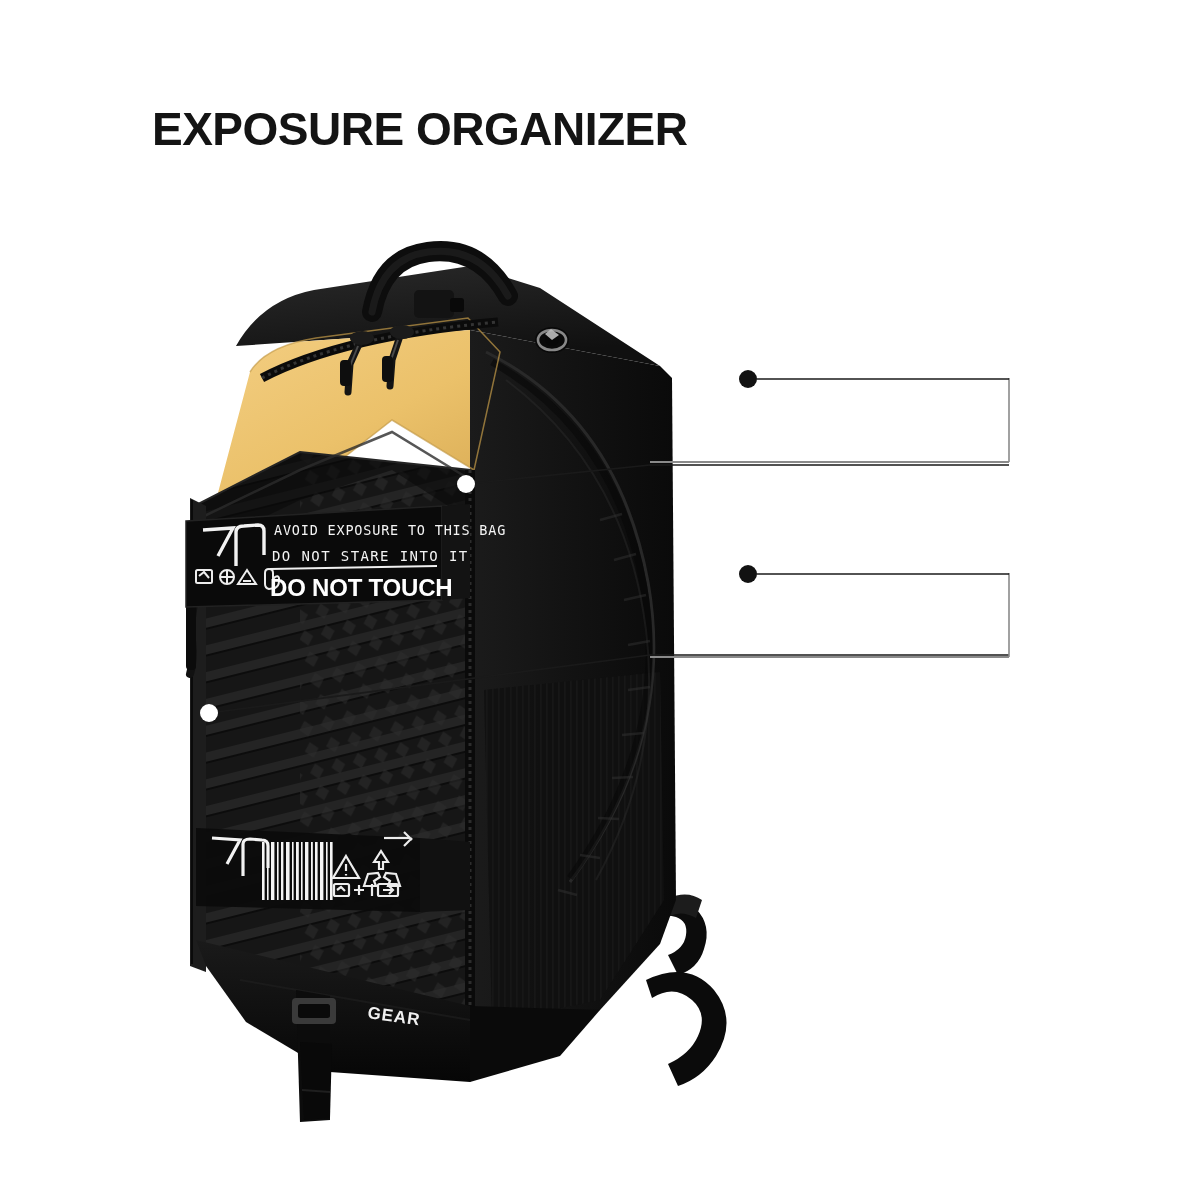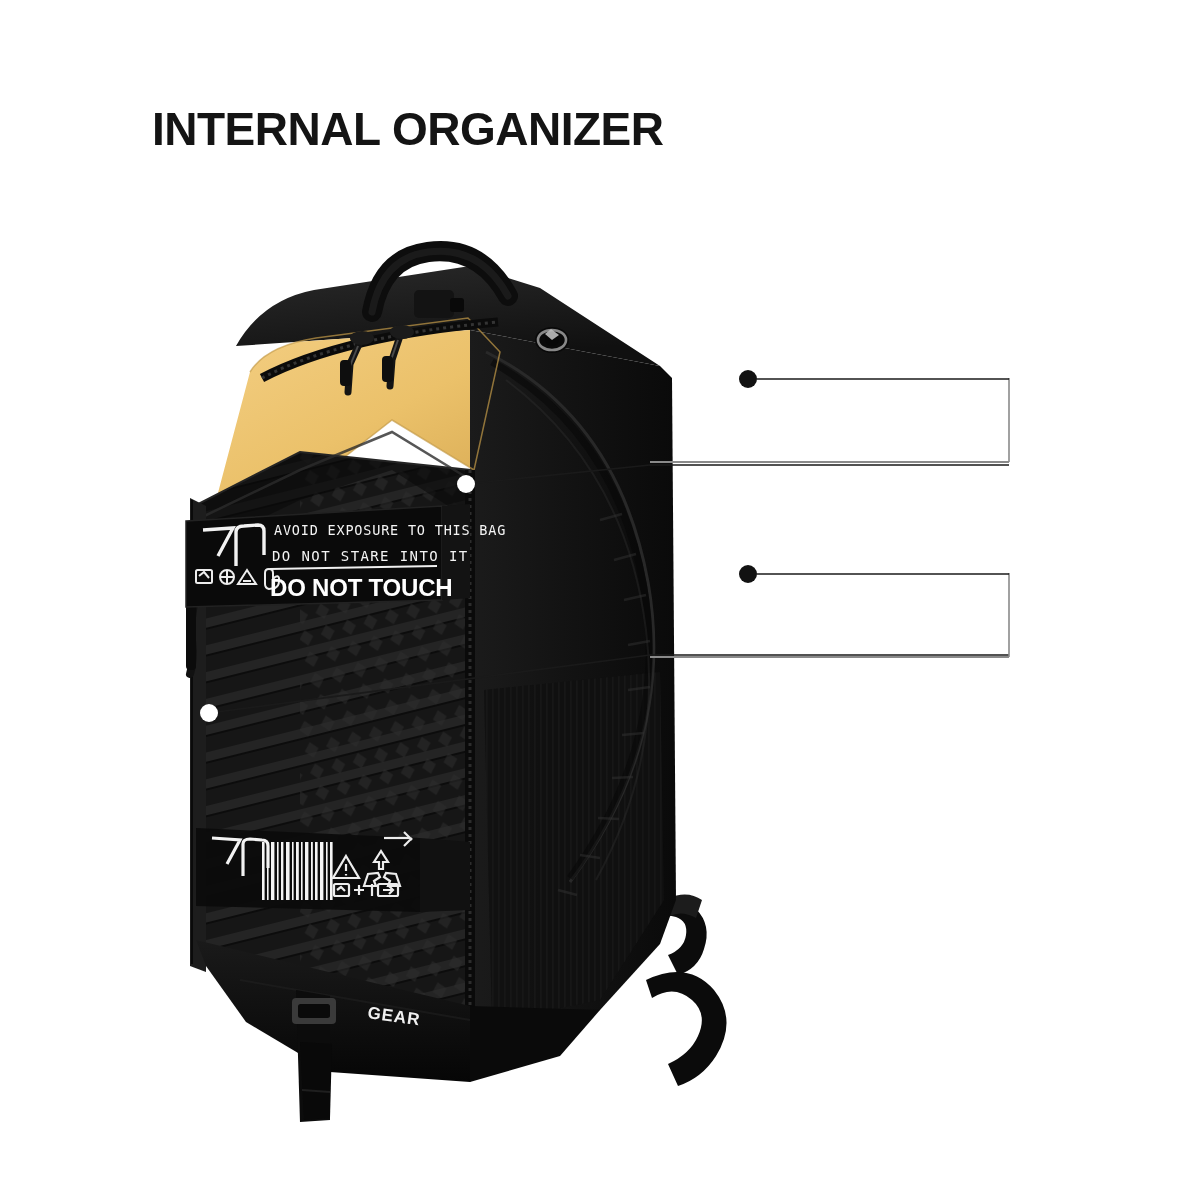--- a/index.html
+++ b/index.html
@@ -33,21 +33,21 @@
   
   .callout{position:absolute;}
 
   .lead-svg{position:absolute;left:0;top:0;width:1200px;height:1200px;pointer-events:none;}
 </style>
 </head>
 <body>
 
 <div id="page">
 
-  <div class="page-title">INTERNAL ORGANIZER</div>
+  <div class="page-title">EXPOSURE ORGANIZER</div>
 
   <div class="stage">
     <svg width="1200" height="1200" viewBox="0 0 1200 1200" aria-hidden="true">
       <defs>
 
         <pattern id="ribs" width="26" height="26" patternUnits="userSpaceOnUse" patternTransform="rotate(-14)">
           <rect width="26" height="26" fill="#161616"></rect>
           <rect x="0" y="0" width="26" height="9" fill="#242424"></rect>
           <rect x="0" y="9" width="26" height="2" fill="#0c0c0c"></rect>
         </pattern>

